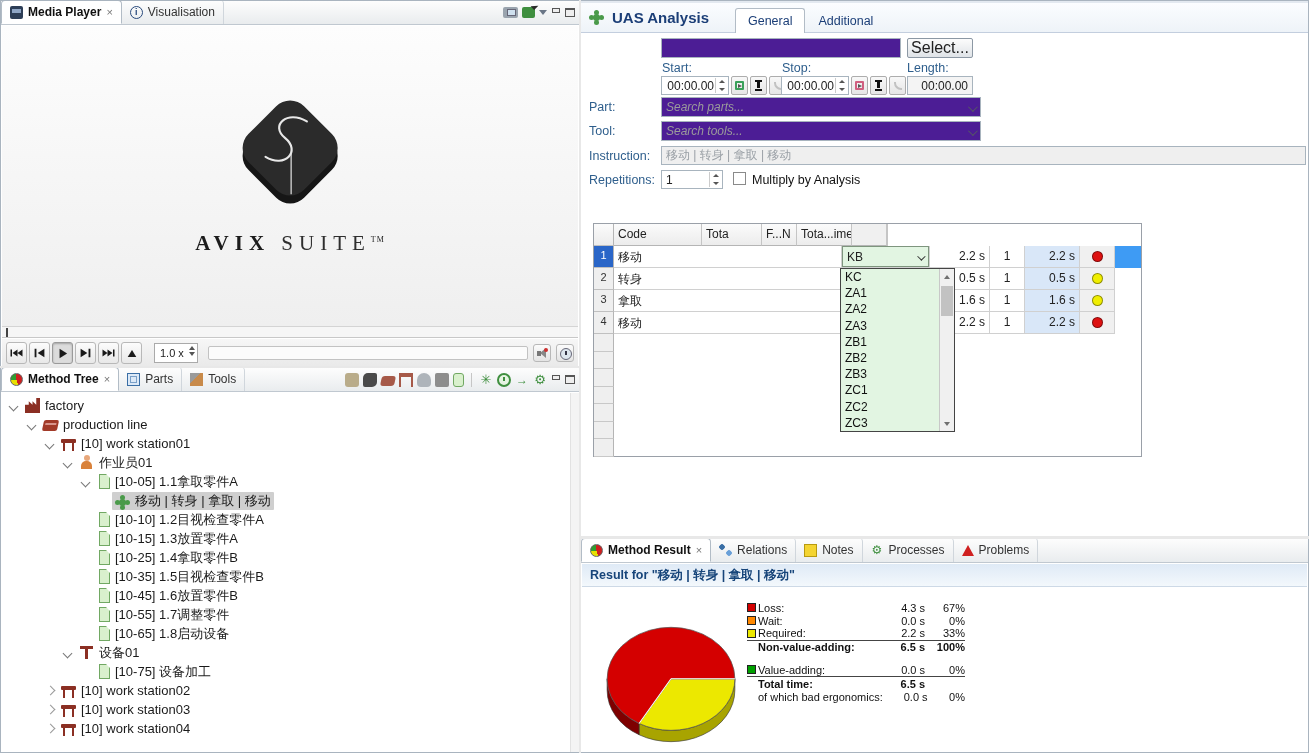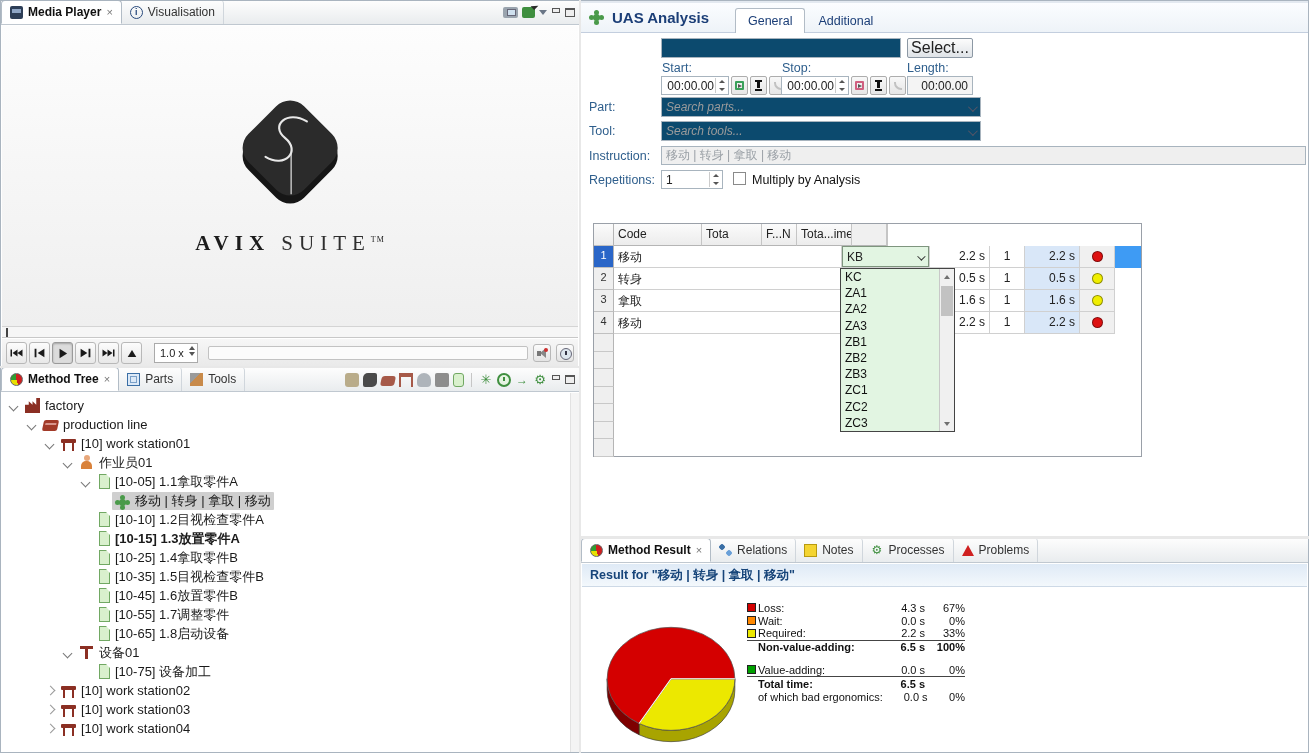--- a/index.html
+++ b/index.html
@@ -97,21 +97,21 @@
   .tbi-arrow{color:#3f8f3f;font-size:12px;line-height:14px;text-align:center}
   .tbsep{width:1px;height:14px;background:#c6c6c6;margin:0 3px}
   
   #uas{left:580px;top:0;width:729px;height:538px;border-bottom:none}
   .uas-header{position:absolute;left:0;right:0;top:0;height:32px;background:linear-gradient(#fbfdff,#eef3f8);border-top:2px solid #e3e9f0;border-bottom:1px solid #c3cede;display:flex;align-items:flex-end}
   .uas-title{display:flex;align-items:center;margin:0 0 6px 8px;font-size:15px;font-weight:bold;color:#1b3e77}
   .uas-flower{width:7px;height:7px;margin:0 12px 0 4px;background:#4a9a4a;border-radius:50%;box-shadow:5px 0 0 -1px #4a9a4a,-5px 0 0 -1px #4a9a4a,0 5px 0 -1px #4a9a4a,0 -5px 0 -1px #4a9a4a}
   .ftab{height:24px;padding:0 12px;display:flex;align-items:center;font-size:12.5px;color:#1b3e77;border:1px solid transparent;border-bottom:none}
   .ftab.active{background:#fff;border-color:#b2bcc6;border-radius:3px 3px 0 0;margin-bottom:-1px;height:25px}
   .lbl{position:absolute;color:#2e5e8c;font-size:12.5px}
-  .inp{position:absolute;height:20px;border:1px solid #a8b4be;background:#0c4a6e;font-size:12px;padding:0 4px;display:flex;align-items:center}
+  .inp{position:absolute;height:20px;border:1px solid #a8b4be;background:#4c1d95;font-size:12px;padding:0 4px;display:flex;align-items:center}
   .ph{color:#9b9b9b;font-style:italic}
   .combo-chev{position:absolute;right:5px;top:7px;width:7px;height:7px;border-right:1.7px solid #556;border-bottom:1.7px solid #556;transform:rotate(45deg) translateY(-2px)}
   .btn{position:absolute;height:20px;border:1px solid #8c98a4;background:linear-gradient(#fcfcfc,#dfe3e7);border-radius:2px;font-size:16px;display:flex;align-items:center;justify-content:center}
   .timefield{position:absolute;height:19px;border:1px solid #a8b4be;background:#fff;font-size:12px;display:flex;align-items:center;justify-content:flex-end;padding-right:14px}
   .tspin{position:absolute;right:1px;top:1px;bottom:1px;width:12px;border-left:1px solid #ccc;display:flex;flex-direction:column;align-items:center;justify-content:space-around}
   .tspin i{width:0;height:0;border-left:3px solid transparent;border-right:3px solid transparent}
   .tspin .up{border-bottom:3.5px solid #555}.tspin .dn{border-top:3.5px solid #555}
   .miniico{position:absolute;width:17px;height:19px;border:1px solid #adadad;background:linear-gradient(#f8f8f8,#e6e6e6);border-radius:2px;display:flex;align-items:center;justify-content:center}
   .sync{width:9px;height:9px;border:2px solid #3aa05a;border-radius:1px;position:relative}
   .sync.pink{border-color:#d06080}
@@ -330,21 +330,21 @@
             <span>移动 | 转身 | 拿取 | 移动</span>
           </span>
         </div>
         <div class="trow" style="padding-left: 77px;">
           <span class="texp none"></span>
           <span class="tsel">
             <span class="ti ti-doc"></span>
             <span>[10-10] 1.2目视检查零件A</span>
           </span>
         </div>
-        <div class="trow" style="padding-left: 77px; font-weight: bold;">
+        <div class="trow" style="padding-left: 77px;">
           <span class="texp none"></span>
           <span class="tsel">
             <span class="ti ti-doc"></span>
             <span>[10-15] 1.3放置零件A</span>
           </span>
         </div>
         <div class="trow" style="padding-left: 77px;">
           <span class="texp none"></span>
           <span class="tsel">
             <span class="ti ti-doc"></span>

